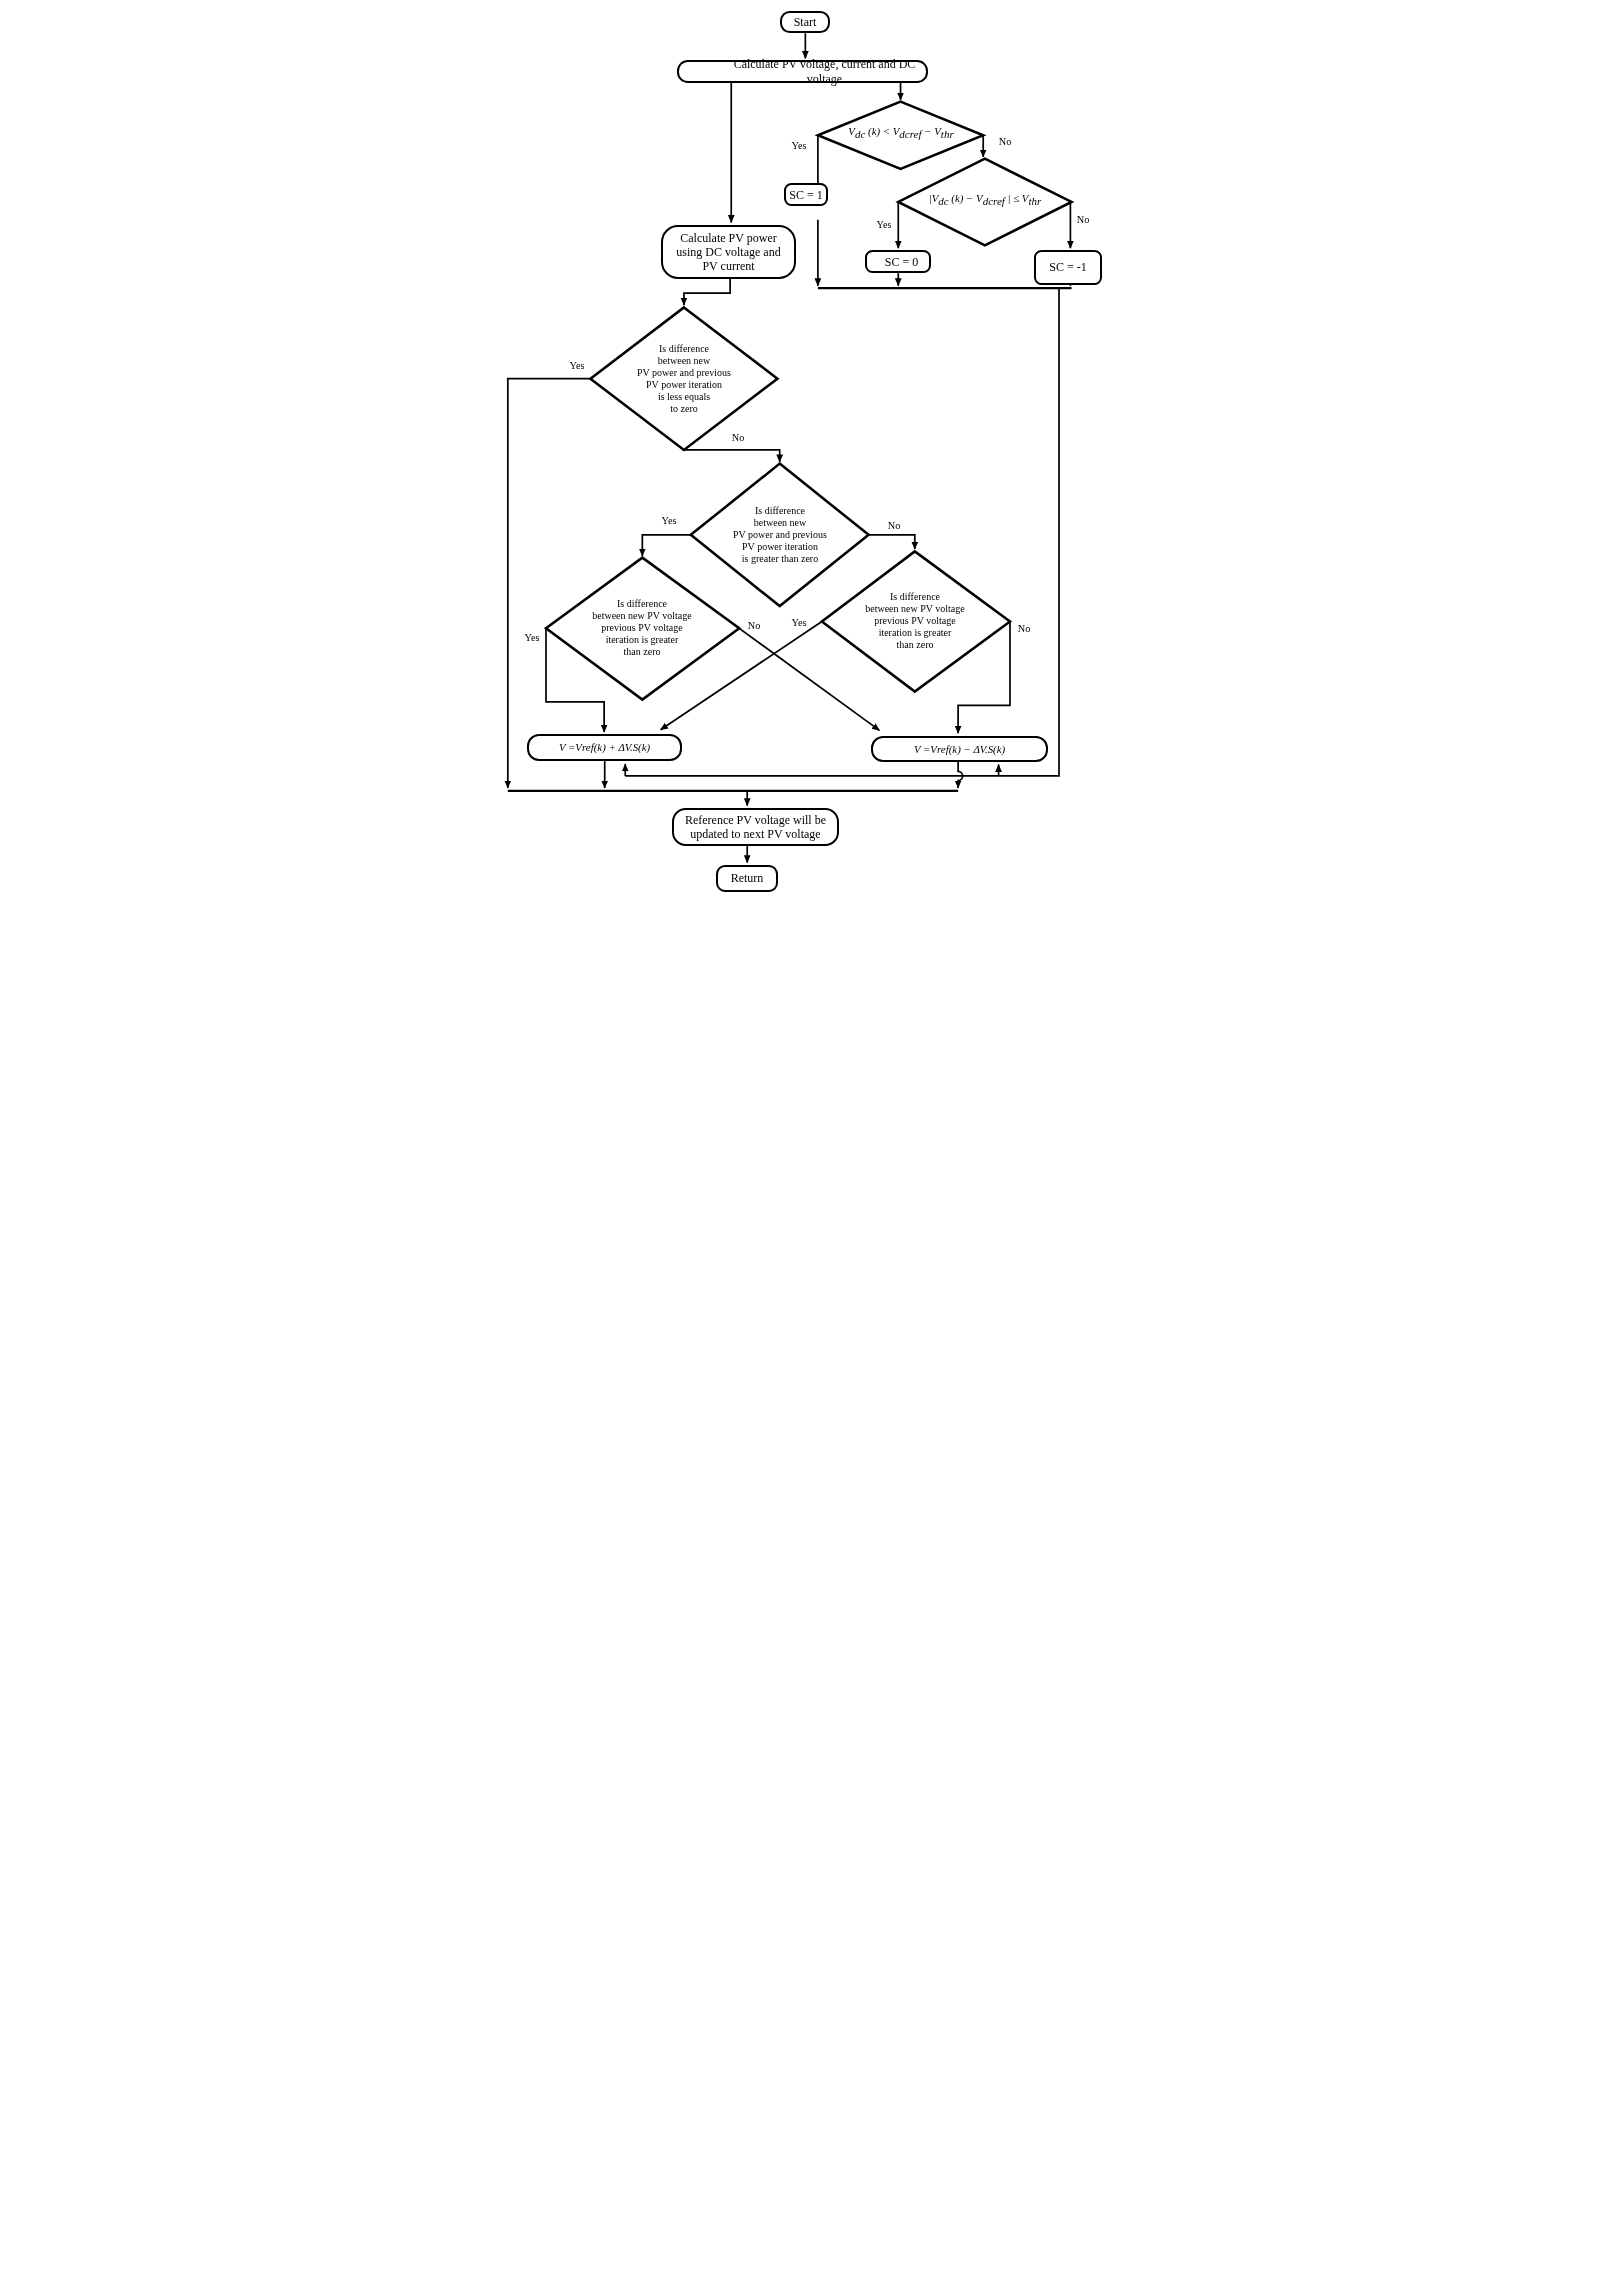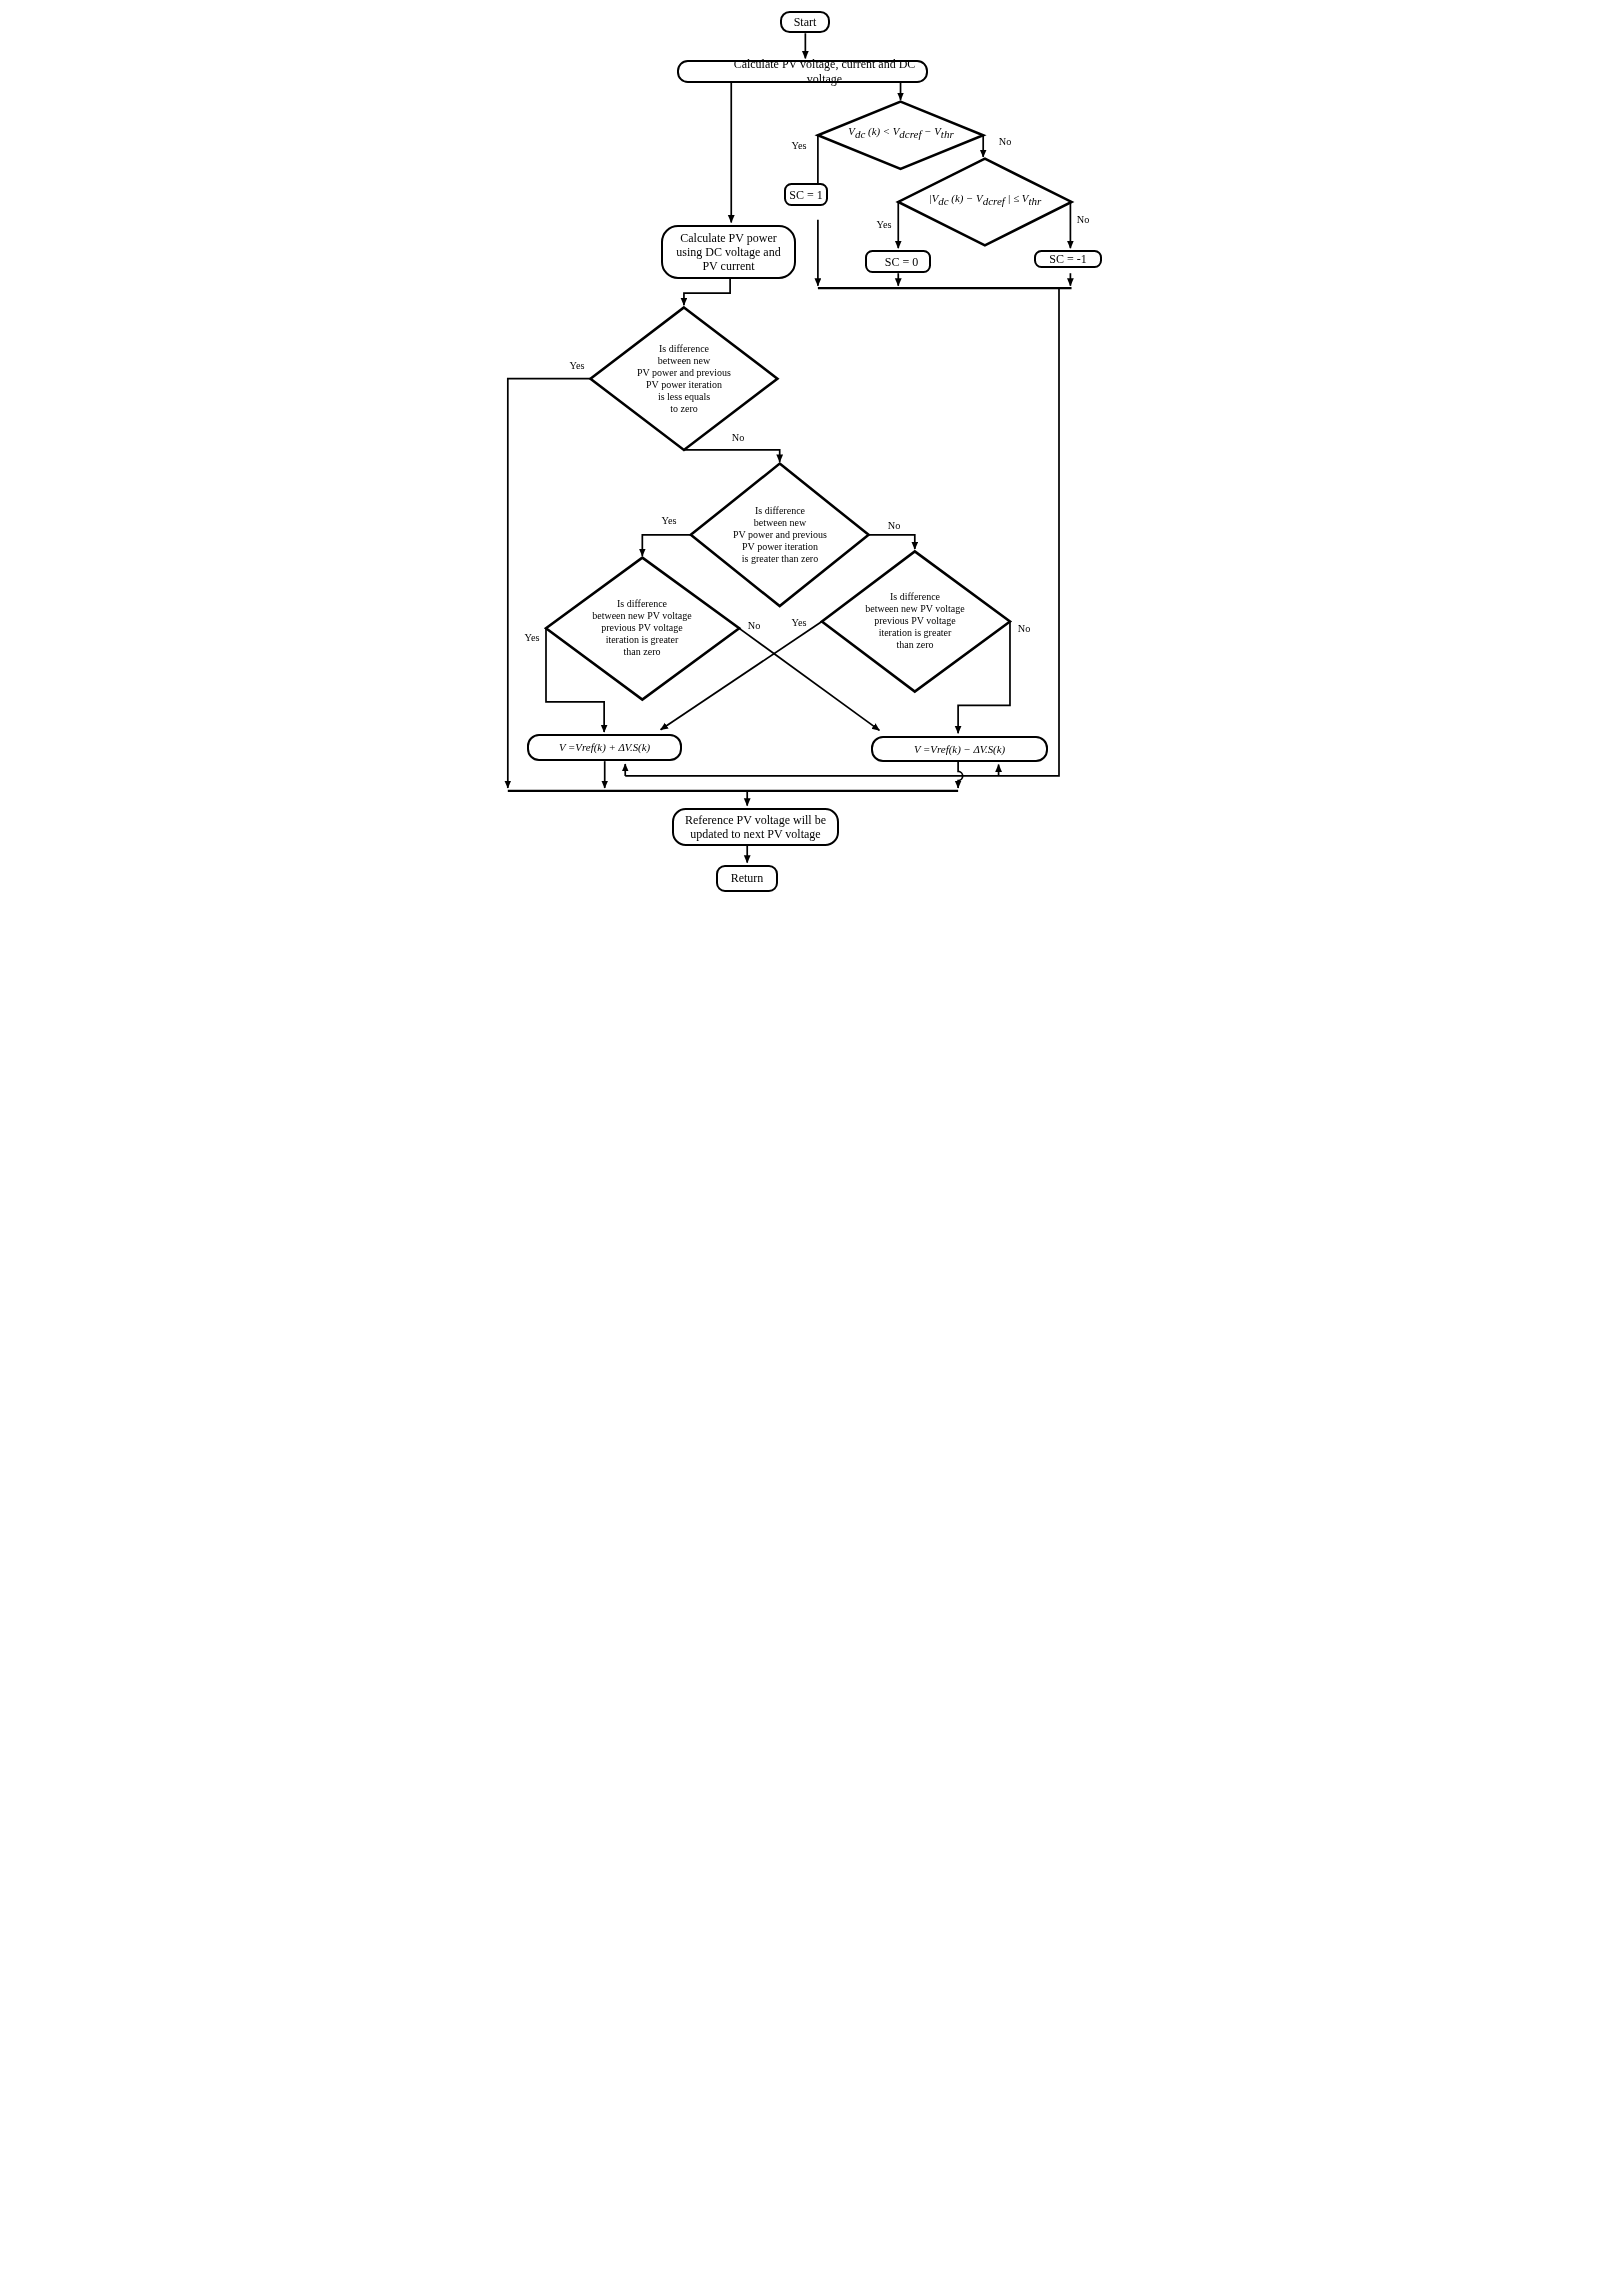--- a/index.html
+++ b/index.html
@@ -76,21 +76,21 @@
   </svg>
 
   <div class="box" style="left:291px;top:11.4px;width:50px;height:21.7px;border-radius:9.7px;">Start</div>
 
   <div class="box" style="left:188px;top:60px;width:251px;height:23px;border-radius:10.8px;padding-left:44px;">Calculate PV voltage, current and DC voltage</div>
 
   <div class="box" style="left:295px;top:183px;width:44px;height:23.4px;border-radius:7.4px;">SC = 1</div>
 
   <div class="box" style="left:376px;top:250px;width:66px;height:23.4px;border-radius:7.4px;padding-left:7px;">SC = 0</div>
 
-  <div class="box" style="left:545px;top:250px;width:68px;height:18px;border-radius:7.4px;">SC = -1</div>
+  <div class="box" style="left:545px;top:250px;width:68px;height:35px;border-radius:7.4px;">SC = -1</div>
 
   <div class="box" style="left:172px;top:225px;width:135px;height:54px;border-radius:17px;">Calculate PV power
 using DC voltage and
 PV current</div>
 
   <div class="box math" style="left:38px;top:734px;width:155px;height:27px;border-radius:12px;">
       <span>V = </span>
       <span>V</span>
       <sub>ref</sub>
       <span> (k) + ΔV.S(k)</span>

